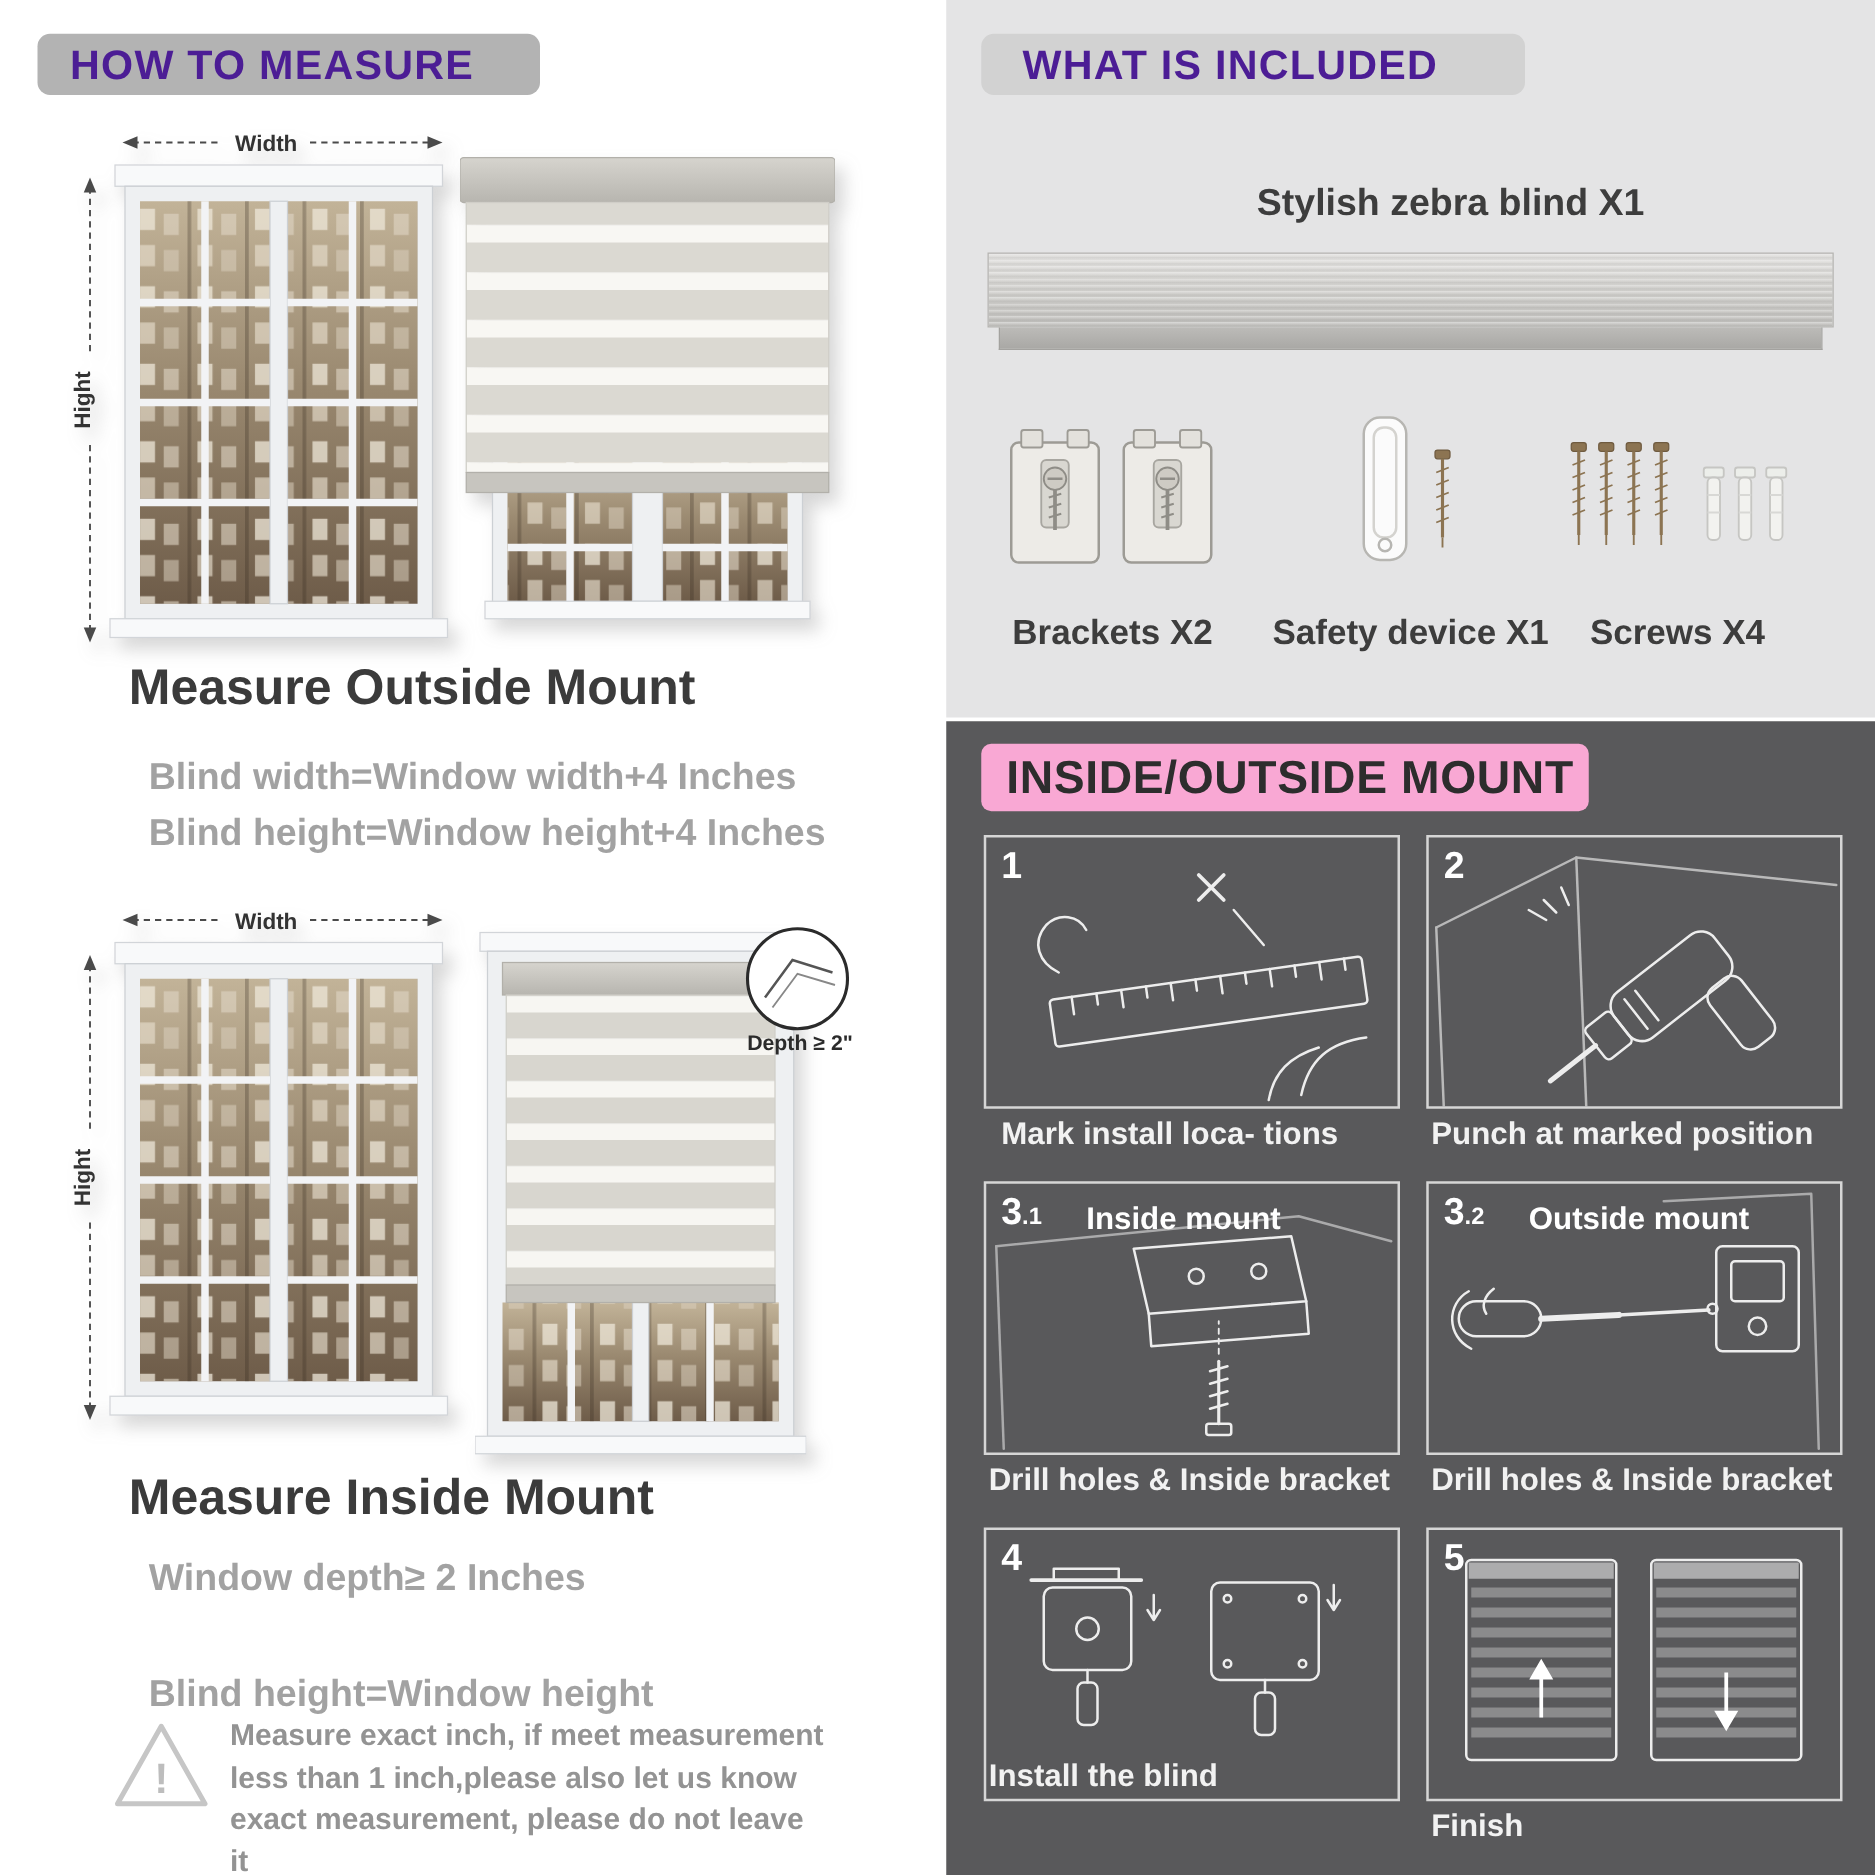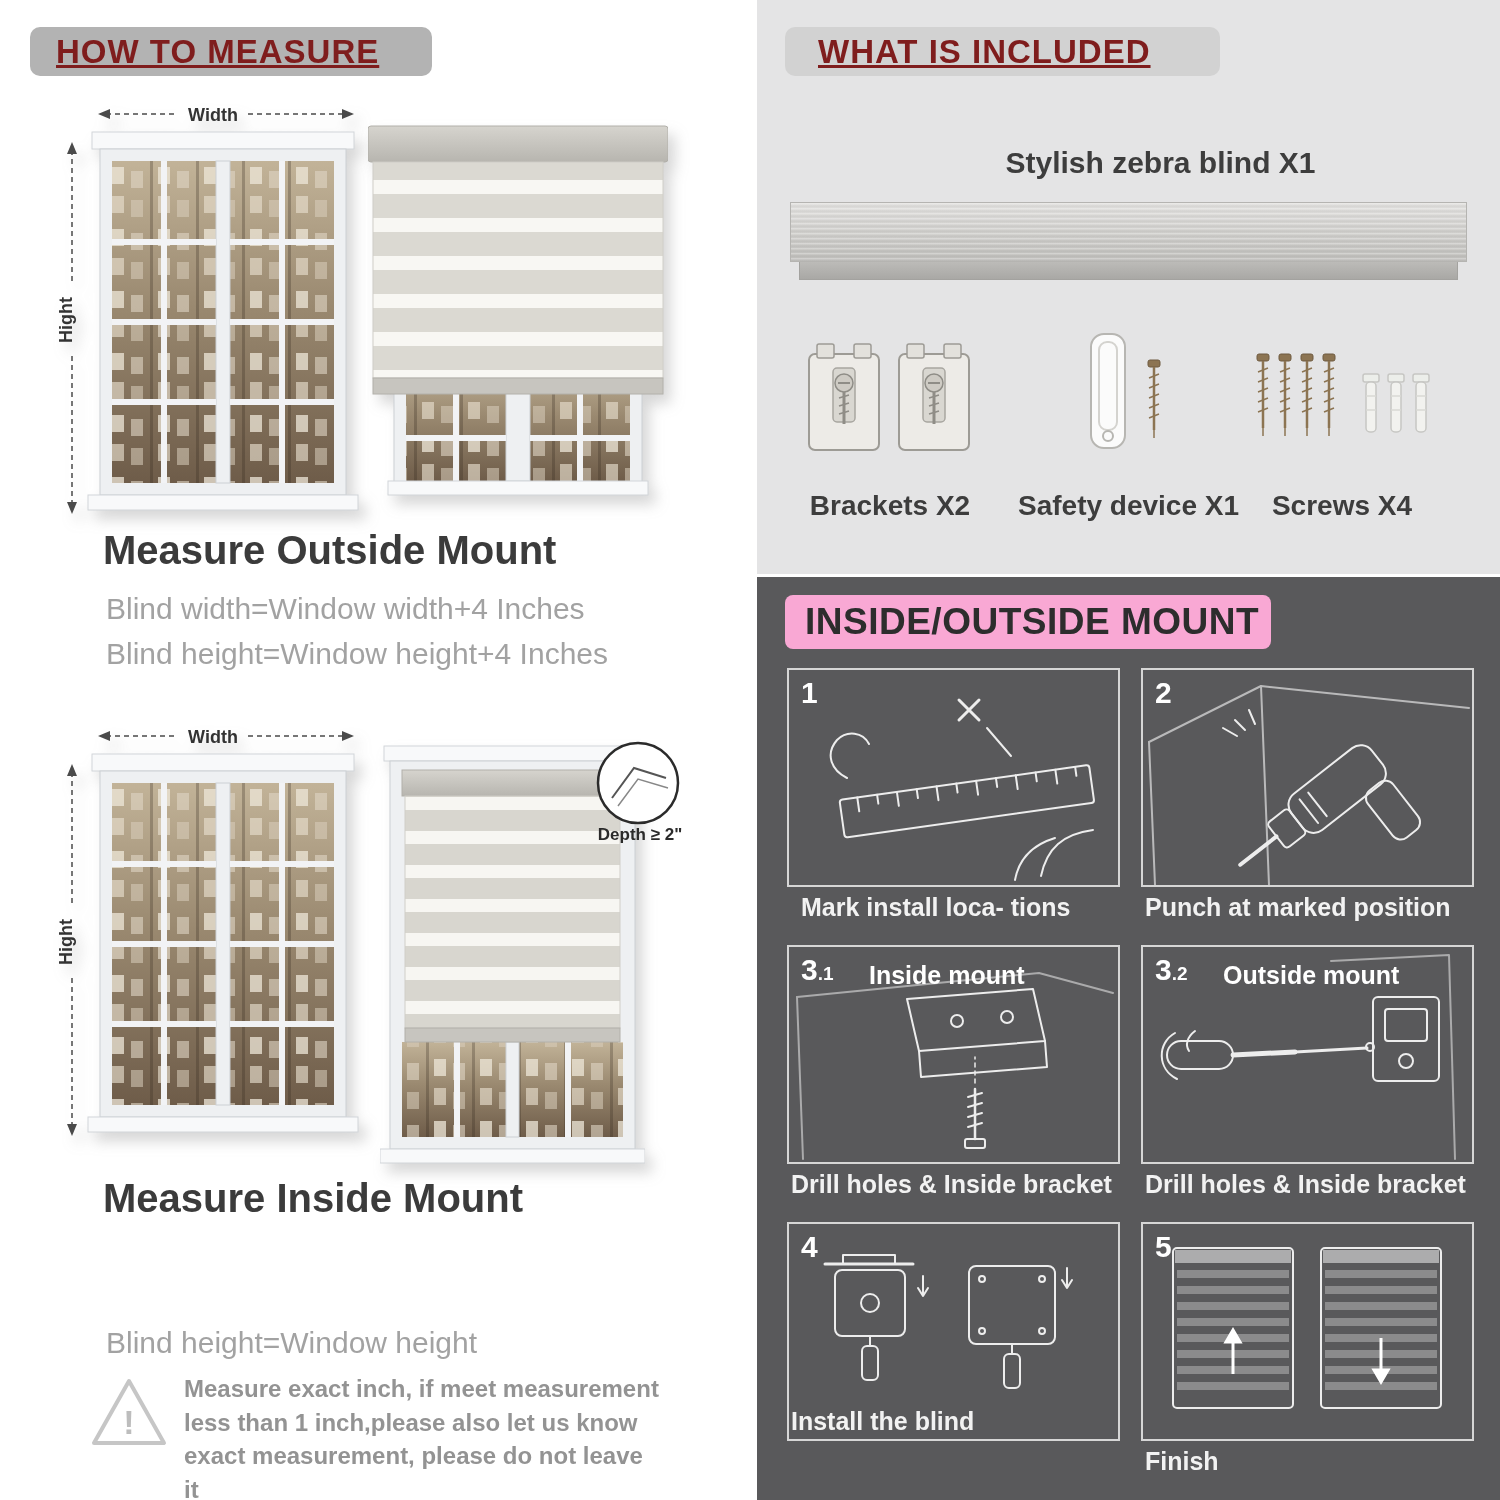--- a/index.html
+++ b/index.html
@@ -2,27 +2,27 @@
 <html><head>
 <meta charset="utf-8">
 <style>
   html,body{margin:0;padding:0;}
   #canvas{position:relative;width:1500px;height:1500px;background:#ffffff;
           font-family:"Liberation Sans","DejaVu Sans",sans-serif;overflow:hidden;}
   .abs{position:absolute;}
 
   
   .badge{position:absolute;display:flex;align-items:center;padding-left:26px;border-radius:10px;}
-  .badge-text{font-weight:bold;color:#7f1d1d;font-size:33px;letter-spacing:1px;white-space:nowrap;text-decoration:underline;}
+  .badge-text{font-weight:bold;color:#4c1d95;font-size:33px;letter-spacing:1px;white-space:nowrap;}
   #badge-measure{left:30px;top:27px;width:376px;height:49px;background:#b3b3b3;}
   #badge-included{left:28px;top:27px;width:402px;height:49px;background:#d2d2d2;padding-left:33px;}
 
   
   .h-measure{position:absolute;font-size:40px;font-weight:bold;color:#3b3b3b;white-space:nowrap;margin:0;}
-  .m-line{position:absolute;font-size:30px;font-weight:normal;color:#a2a2a2;white-space:nowrap;margin:3px;text-align:center;}
+  .m-line{position:absolute;font-size:30px;font-weight:bold;color:#a2a2a2;white-space:nowrap;margin:16px;text-align:center;}
   #outside-heading{left:103px;top:528px;}
   #outside-line1{left:103px;top:589px;}
   #outside-line2{left:103px;top:634px;}
   #inside-heading{left:103px;top:1176px;}
   #inside-line1{left:103px;top:1230px;}
   #inside-line2{left:103px;top:1277px;}
   #inside-line3{left:103px;top:1323px;}
   #note-text{left:184px;top:1372px;width:478px;font-size:24px;font-weight:bold;color:#939393;line-height:1.4;margin:0;position:absolute;}
 
   
@@ -221,20 +221,21 @@
   </svg>
 
   <svg id="depth-detail" class="abs" width="124" height="115" viewBox="0 0 124 115">
     <circle cx="62" cy="47" r="40" fill="#ffffff" stroke="#2b2b2b" stroke-width="2.5"></circle>
     <path d="M36,62 L58,32 L90,42" fill="none" stroke="#555555" stroke-width="2"></path>
     <path d="M42,70 L62,43 L92,52" fill="none" stroke="#888888" stroke-width="1.5"></path>
     <text x="64" y="104" text-anchor="middle" font-size="17" font-weight="bold" fill="#2b2b2b">Depth ≥ 2"</text>
   </svg>
 
   <h2 id="inside-heading" class="h-measure">Measure Inside Mount</h2>
+  <p id="inside-line1" class="m-line">Window depth≥ 2 Inches</p>
   <p id="inside-line3" class="m-line">Blind height=Window height</p>
 
   <svg id="warning-triangle" class="abs" width="82" height="76" viewBox="0 0 82 76">
     <path d="M41,7 L76,69 L6,69 Z" fill="none" stroke="#c6c6c6" stroke-width="4" stroke-linejoin="round"></path>
     <text x="41" y="60" text-anchor="middle" font-size="34" font-weight="bold" fill="#bdbdbd">!</text>
   </svg>
   <p id="note-text">Measure exact inch, if meet measurement less than 1 inch,please also let us know exact measurement, please do not leave it</p>
 
   <section id="included-section">
     <div id="badge-included" class="badge">

